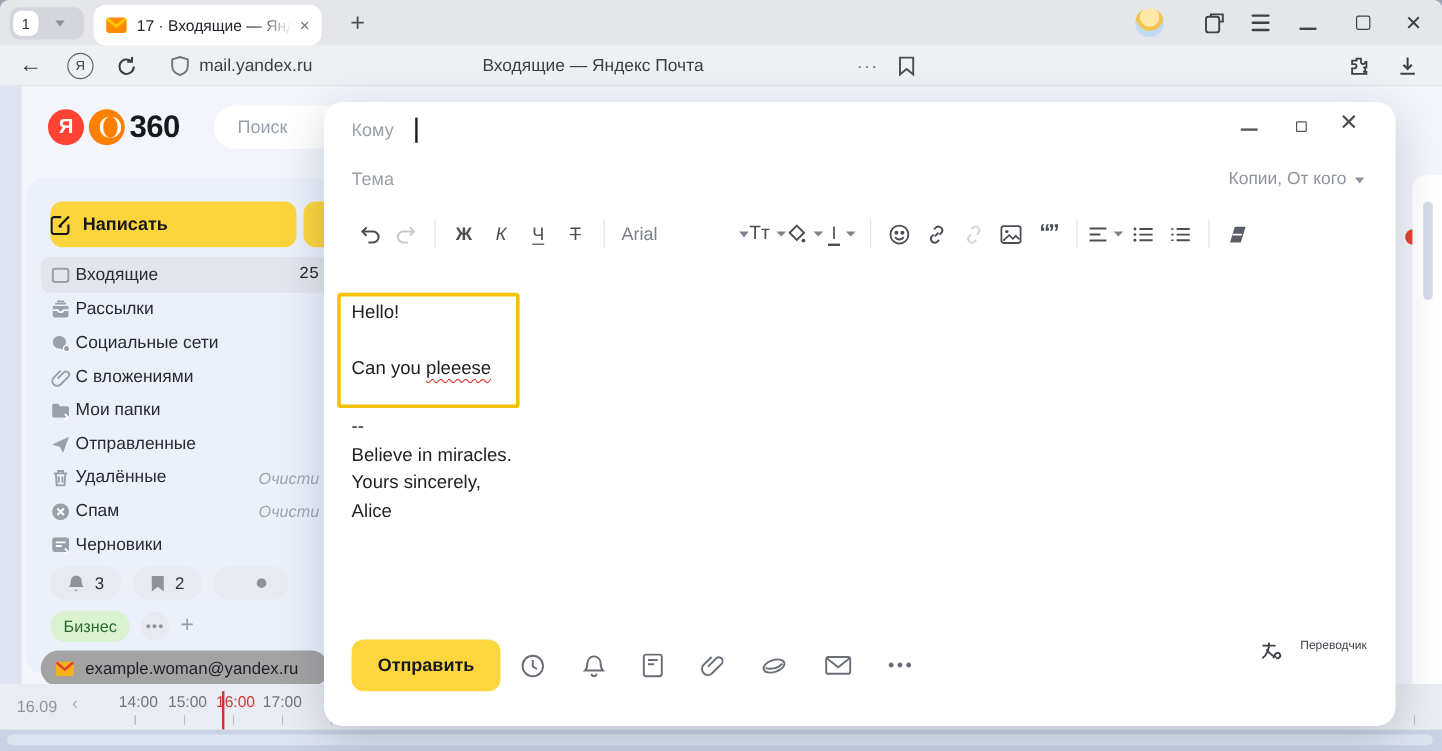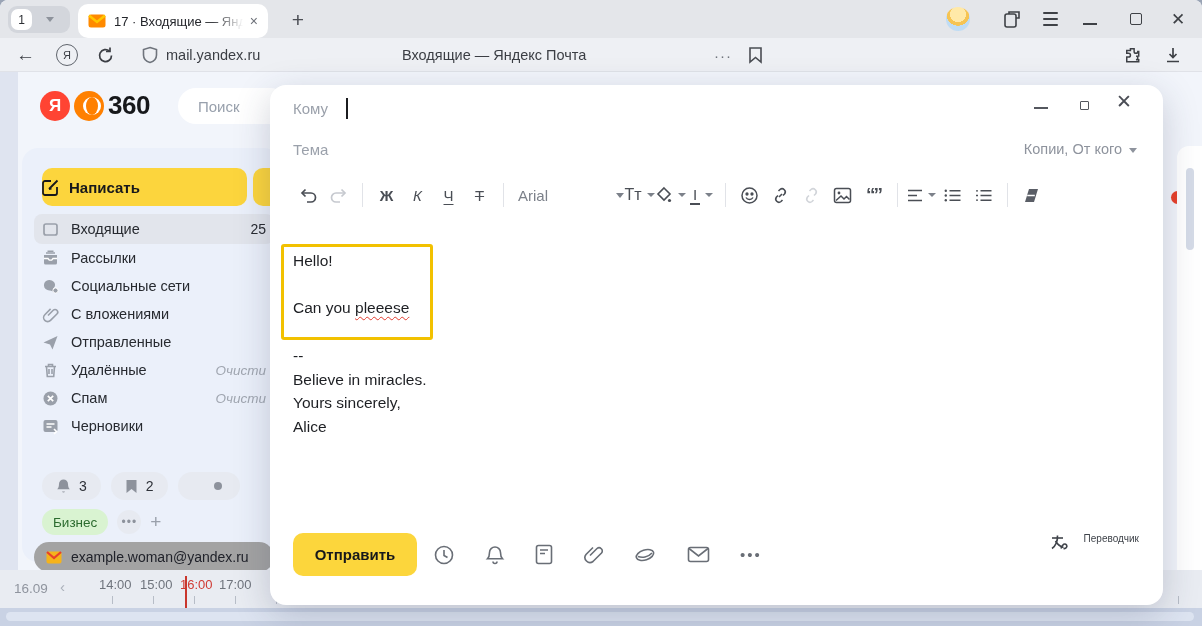--- a/index.html
+++ b/index.html
@@ -57,23 +57,23 @@
                        border-left:3px solid #fff; border-right:3px solid #fff; border-radius:50%; }
   .logo .t360 { font-size:26px; font-weight:bold; color:#17181b; letter-spacing:-0.5px; }
   .search-pill { position:absolute; left:178px; top:16px; width:110px; height:36px; background:#fff;
                  border-radius:18px; display:flex; align-items:center; padding-left:20px;
                  font-size:15px; color:#98a0ac; }
   .compose-btn { position:absolute; left:42px; top:96px; width:205px; height:38px; background:#fcd53d;
                  border-radius:10px; display:flex; align-items:center; justify-content:flex-start; gap:10px;
                  font-size:15px; font-weight:bold; color:#17181b; }
   .compose-frag { position:absolute; left:253px; top:96px; width:34px; height:38px; background:#fcd53d; border-radius:10px; }
   .folders { position:absolute; left:34px; top:142px; width:240px; }
-  .folder-row { height:28px; display:flex; align-items:center; gap:12px; padding:0 8px; font-size:14.5px; color:#272a30; }
+  .folder-row { height:28px; display:flex; align-items:center; gap:4px; padding:0 8px; font-size:14.5px; color:#272a30; }
   .folder-row.selected { background:#e2e5ec; border-radius:8px; height:30px; }
-  .folder-row .count { margin-left:auto; font-size:14px; color:#272a30; }
+  .folder-row .count { margin-left:auto; font-size:14px; color:#272a30;font-family:Liberation Mono, monospace; }
   .folder-row .action { margin-left:auto; font-size:13.5px; color:#a0a6b0;font-style:italic; }
   .ficon { width:17px; height:17px; flex:0 0 17px; }
   .badges { position:absolute; left:42px; top:400px; display:flex; gap:10px; }
   .badge { height:28px; background:#e7eaf1; border-radius:14px; display:flex; align-items:center; gap:8px;
            padding:0 14px; font-size:14px; color:#2e3138; }
   .badge.cut { width:62px; justify-content:flex-end; padding:0 18px 0 0; }
   .dot8 { width:8px; height:8px; border-radius:50%; background:#8d929c; }
   .tag-row { position:absolute; left:42px; top:437px; display:flex; align-items:center; gap:9px; }
   .tag { height:26px; background:#d9f3d1; border-radius:13px; padding:0 11px; display:flex; align-items:center;
          font-size:13.5px; color:#2c6b2f; }
@@ -275,20 +275,27 @@
         <span>Социальные сети</span>
       </div>
       <div class="folder-row">
         <svg class="ficon" viewBox="0 0 17 17" fill="none" stroke="#9aa0aa" stroke-width="1.6">
           <path d="M6 9.5 l5.2 -5.2 a2.6 2.6 0 0 1 3.7 3.7 l-6.4 6.4 a4 4 0 0 1 -5.7 -5.7 L8.6 2.9"></path>
         </svg>
         <span>С вложениями</span>
       </div>
       <div class="folder-row">
         <svg class="ficon" viewBox="0 0 17 17">
+          <path d="M1.5 4 a1.5 1.5 0 0 1 1.5 -1.5 h3.5 l1.5 2 h6 A1.5 1.5 0 0 1 15.5 6 v6.5 a1.5 1.5 0 0 1 -1.5 1.5 h-11 A1.5 1.5 0 0 1 1.5 12.5 Z" fill="#9aa0aa"></path>
+          <path d="M12 11 l2.5 2.5 -2.5 2.5" stroke="#fff" stroke-width="1.6" fill="none"></path>
+        </svg>
+        <span>Мои папки</span>
+      </div>
+      <div class="folder-row">
+        <svg class="ficon" viewBox="0 0 17 17">
           <path d="M1.5 8.5 L15.5 2 L10.5 15.5 L8 10.5 Z" fill="#9aa0aa"></path>
         </svg>
         <span>Отправленные</span>
       </div>
       <div class="folder-row">
         <svg class="ficon" viewBox="0 0 17 17" fill="none" stroke="#9aa0aa" stroke-width="1.6">
           <path d="M3 4.5 h11 M6.5 4 V2.5 h4 V4 M4.5 4.5 l0.8 10 h6.4 l0.8 -10 M7 7 v5 M10 7 v5"></path>
         </svg>
         <span>Удалённые</span>
         <span class="action">Очисти</span>

